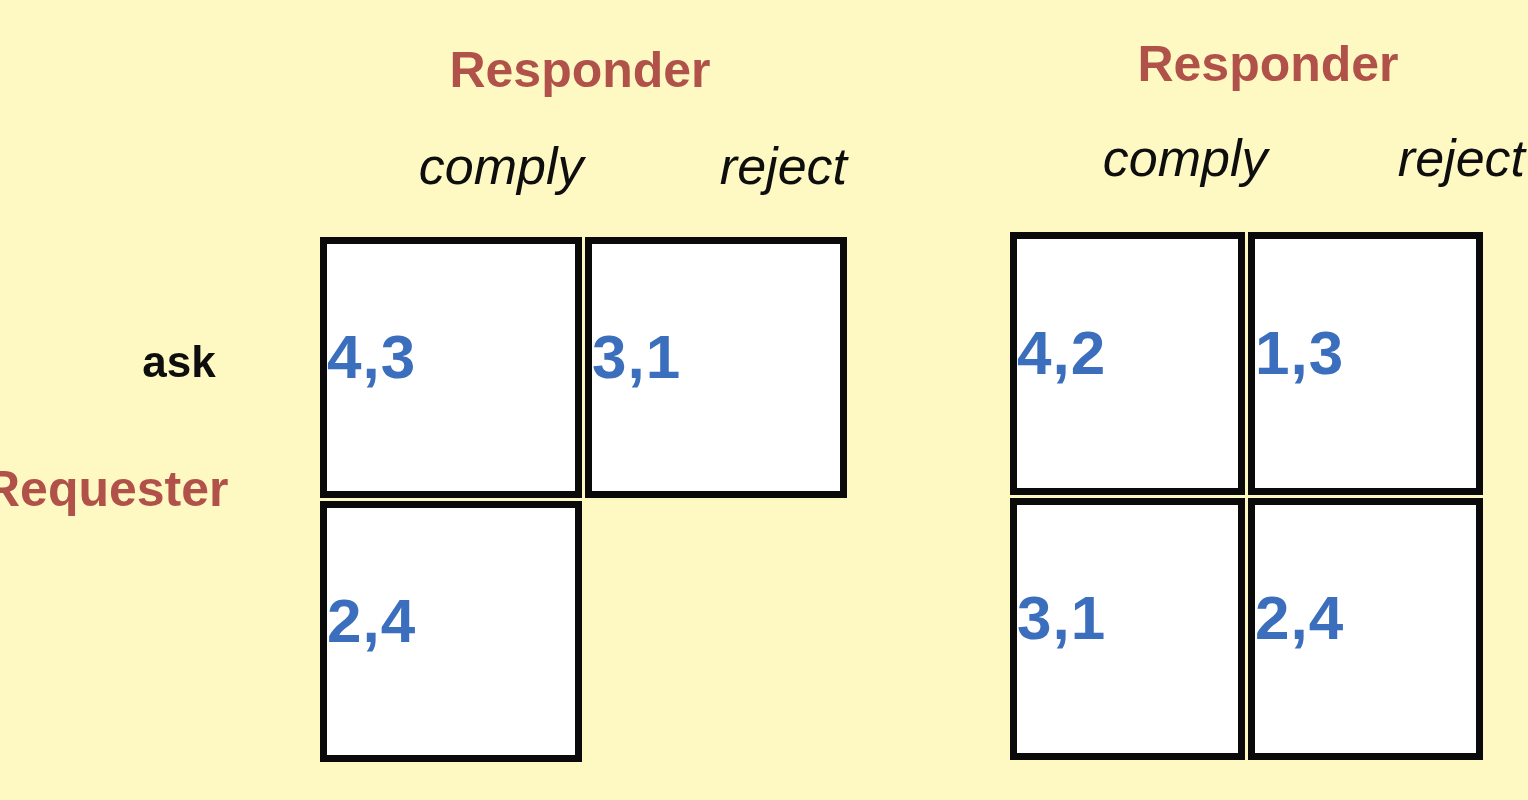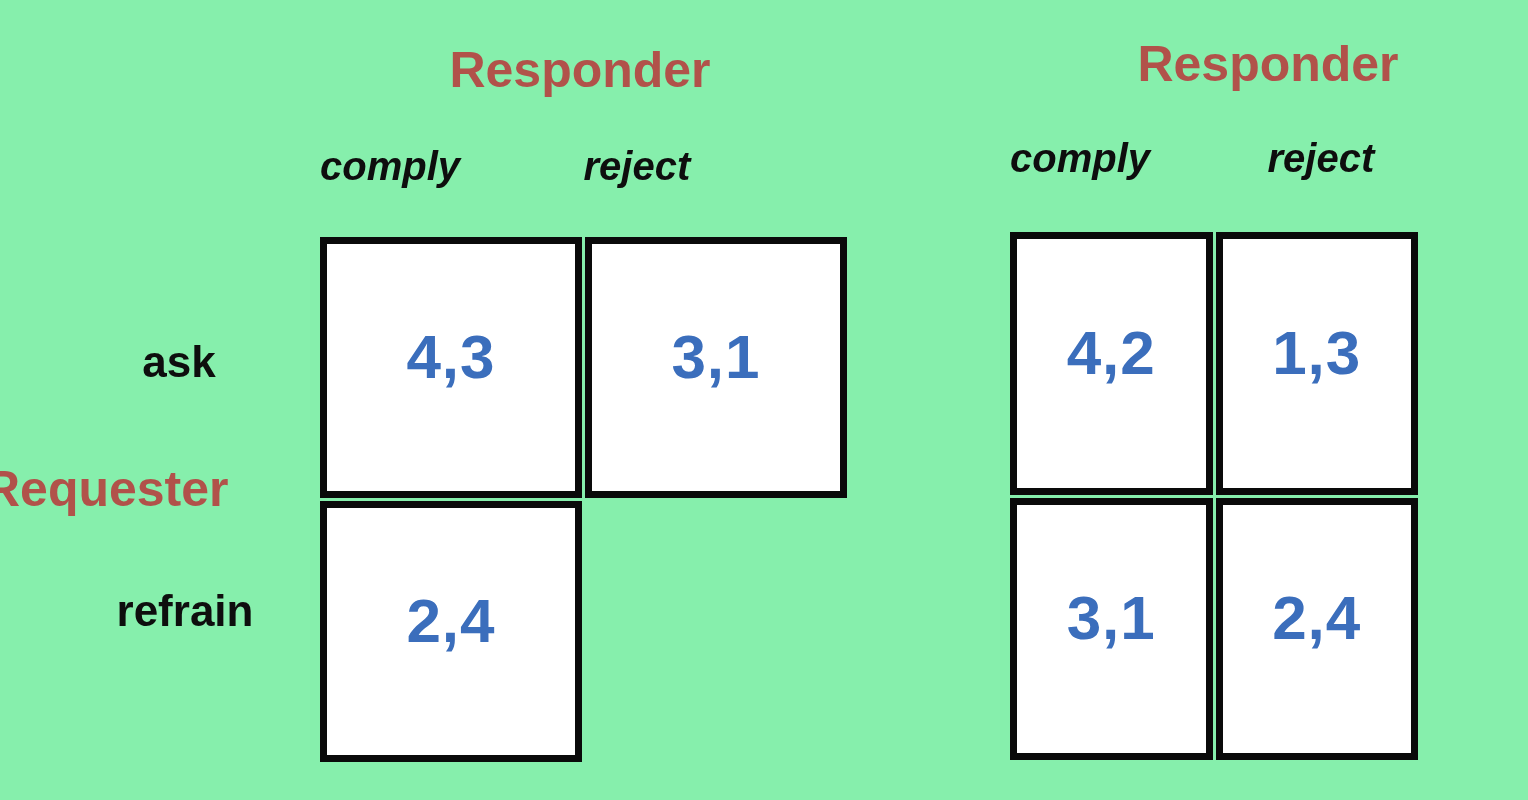--- a/index.html
+++ b/index.html
@@ -8,63 +8,62 @@
     --line-black: #0a0a0a;
   }
   * { margin: 0; padding: 0; box-sizing: border-box; }
   html, body { background: #ffffff; }
   body { font-family: "Liberation Sans", sans-serif; }
 
   .stage {
     position: relative;
     width: 1528px;
     height: 800px;
-    background: #86efac;
+    background: #fef9c3;
     overflow: hidden;
   }
 
   .player-title {
     position: absolute;
     text-align: center;
     font-size: 50px;
     font-weight: 700;
     color: var(--title-red);
     line-height: 1.15;
     white-space: nowrap;
   }
 
   .col-labels {
     position: absolute;
     display: grid;
     grid-template-columns: 1fr 1fr;
     height: 64px;
   }
   .col-label {
-    text-align: left;
+    text-align: right;
     font-style: italic;
-    font-weight: 700;
-    font-size: 40px;
+    font-weight: 400;
+    font-size: 52px;
     color: #0e0e0e;
     line-height: 64px;
     white-space: nowrap;
   }
 
   .matrix {
     position: absolute;
     display: grid;
     grid-template-columns: 1fr 1fr;
     grid-template-rows: 1fr 1fr;
     gap: 3px;
   }
   .cell {
     border: 7px solid var(--line-black);
     background: #ffffff;
     display: flex;
     align-items: center;
-    justify-content: center;
     padding-bottom: 22px;
   }
   .payoff {
     font-size: 62px;
     font-weight: 700;
     color: var(--payoff-blue);
     letter-spacing: 1px;
     white-space: nowrap;
   }
 
@@ -91,39 +90,38 @@
   .g1-title      { left: 322px; top: 42px;  width: 516px; }
   .g1-collabels  { left: 320px; top: 134px; width: 527px; }
   .g1-matrix     { left: 320px; top: 237px; width: 527px; height: 525px; }
   .g1-ask        { left: 59px;  top: 330px; width: 240px; }
   .g1-rowplayer  { left: -16px; top: 462px; }
   .g1-refrain    { left: 60px;  top: 579px; width: 250px; }
 
   
   .g2-title      { left: 1012px; top: 36px;  width: 512px; }
   .g2-collabels  { left: 1010px; top: 126px; width: 515px; }
-  .g2-matrix     { left: 1010px; top: 232px; width: 408px; height: 528px; }
+  .g2-matrix     { left: 1010px; top: 232px; width: 473px; height: 528px; }
 </style>
 </head>
 <body>
 
 <div class="stage">
 
   <div class="player-title g1-title">Responder</div>
 
   <div class="col-labels g1-collabels">
     <div class="col-label">comply</div>
     <div class="col-label">reject</div>
   </div>
 
   <div class="row-label g1-ask">ask</div>
 
   <div class="row-player g1-rowplayer">Requester</div>
 
-  <div class="row-label g1-refrain">refrain</div>
 
   <div class="matrix g1-matrix">
     <div class="cell">
       <span class="payoff">4,3</span>
     </div>
     <div class="cell">
       <span class="payoff">3,1</span>
     </div>
     <div class="cell">
       <span class="payoff">2,4</span>

